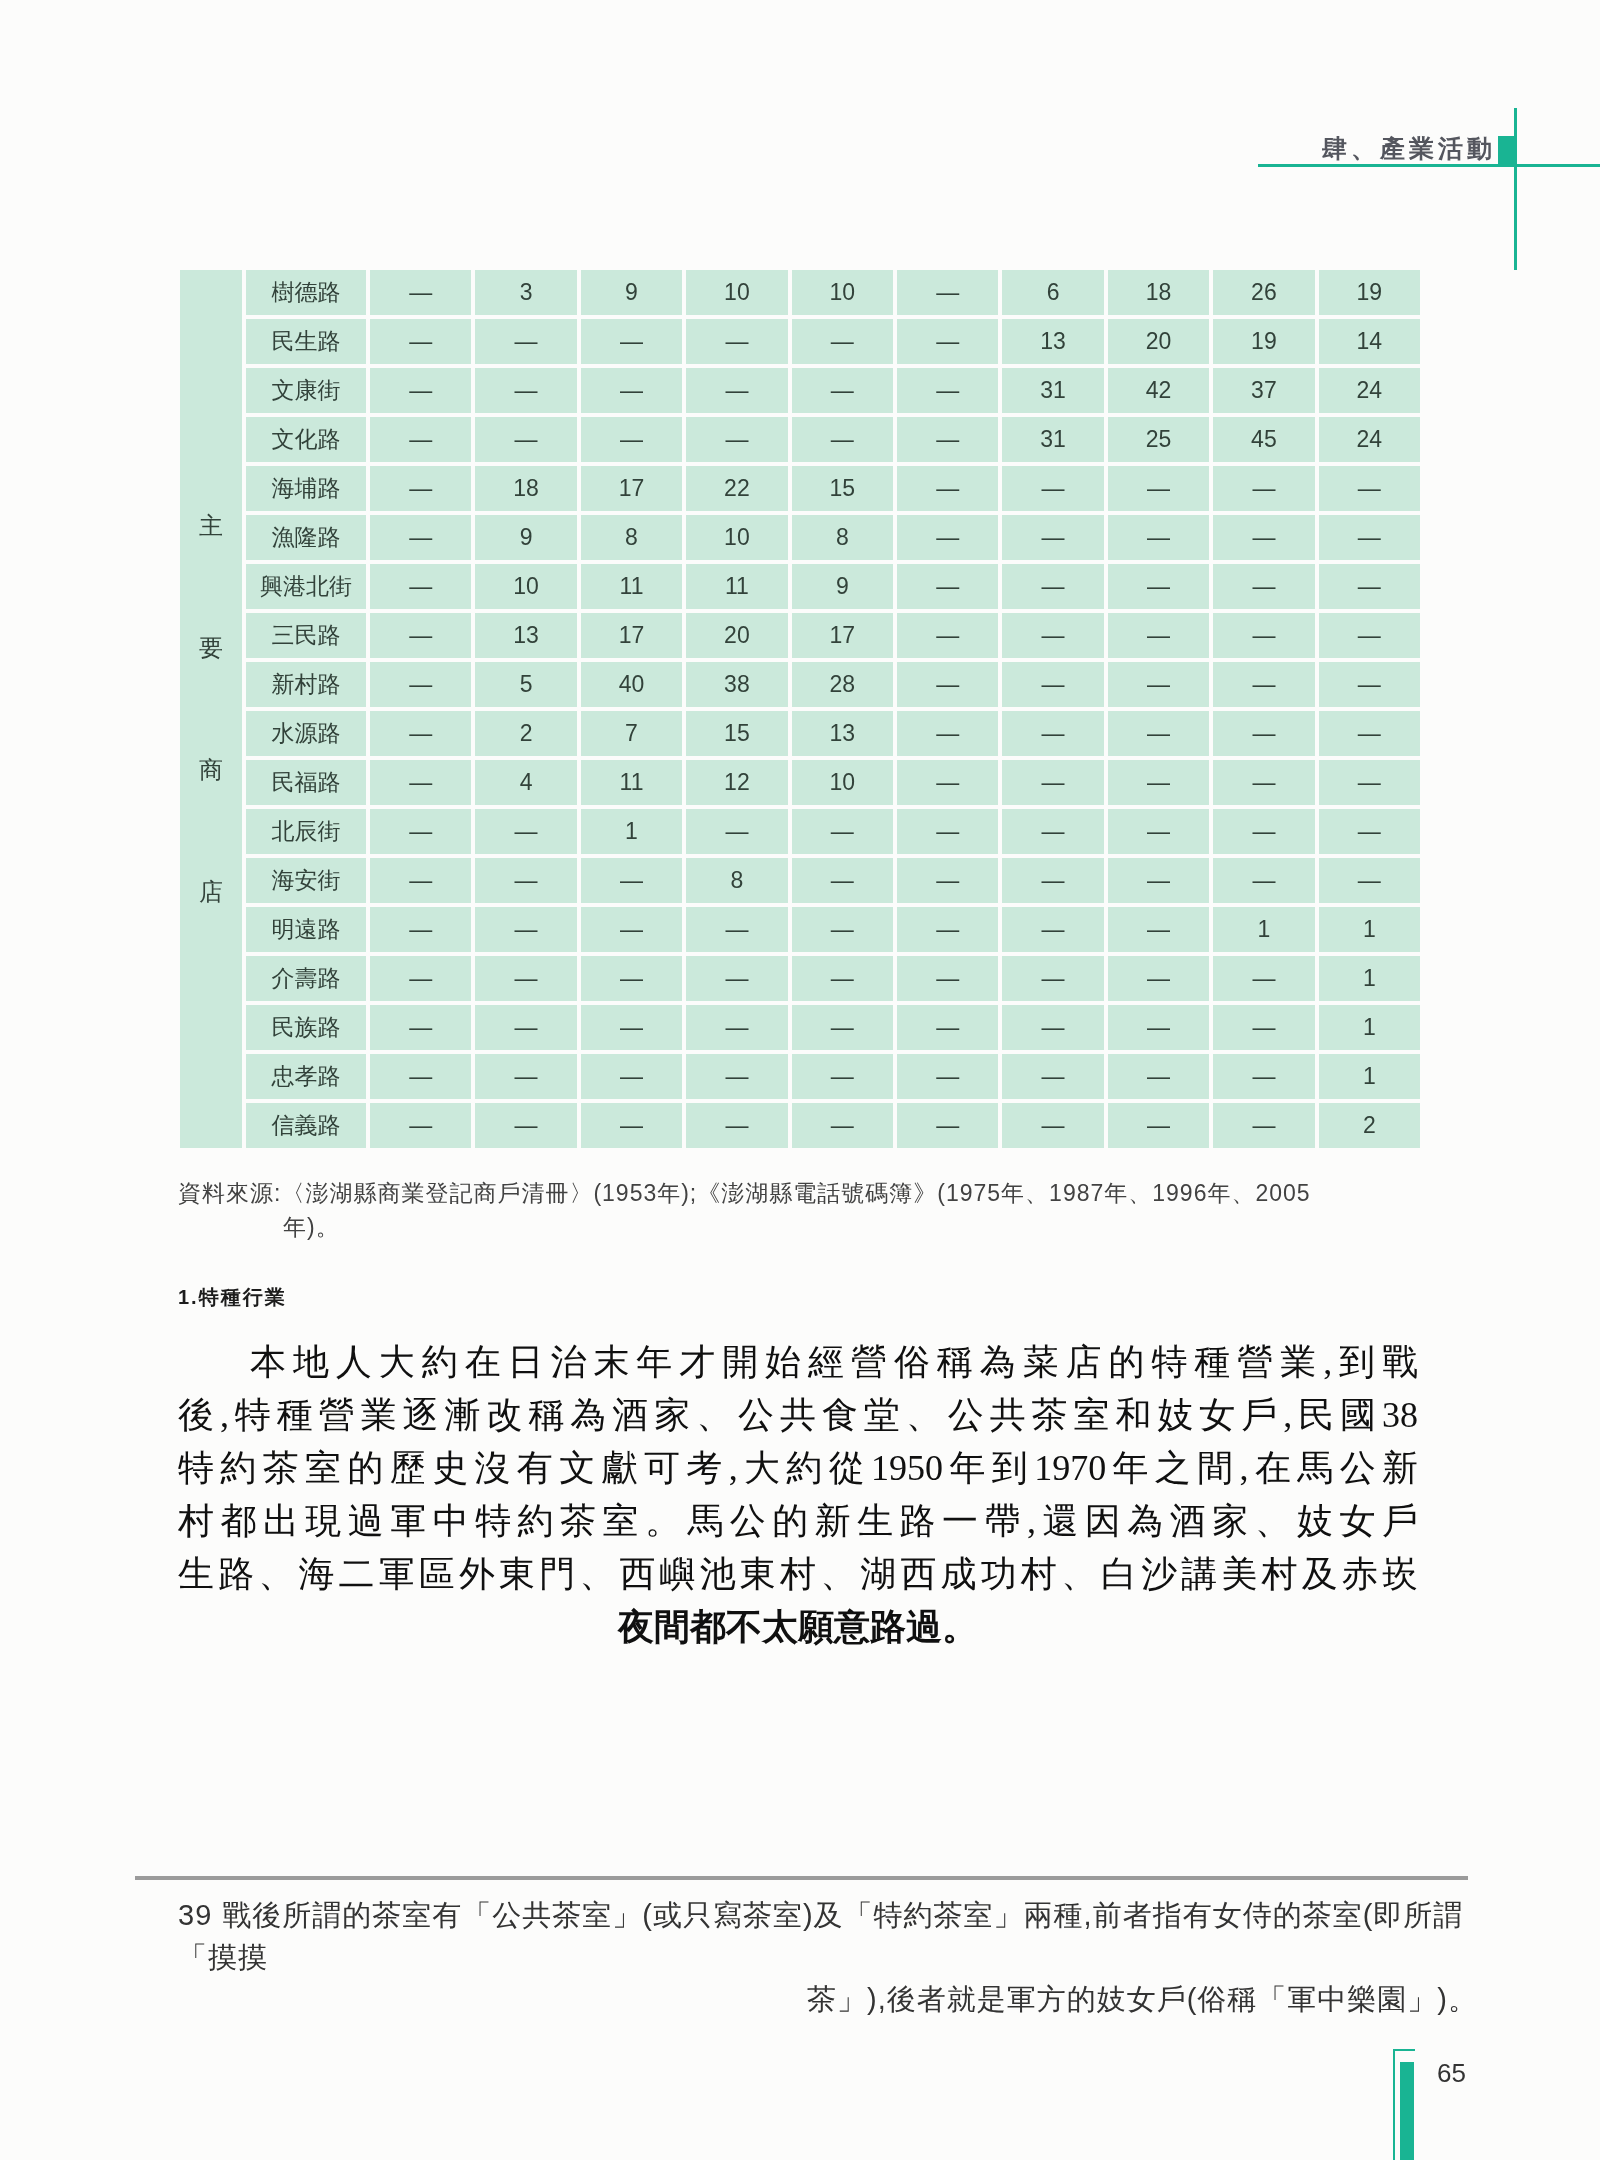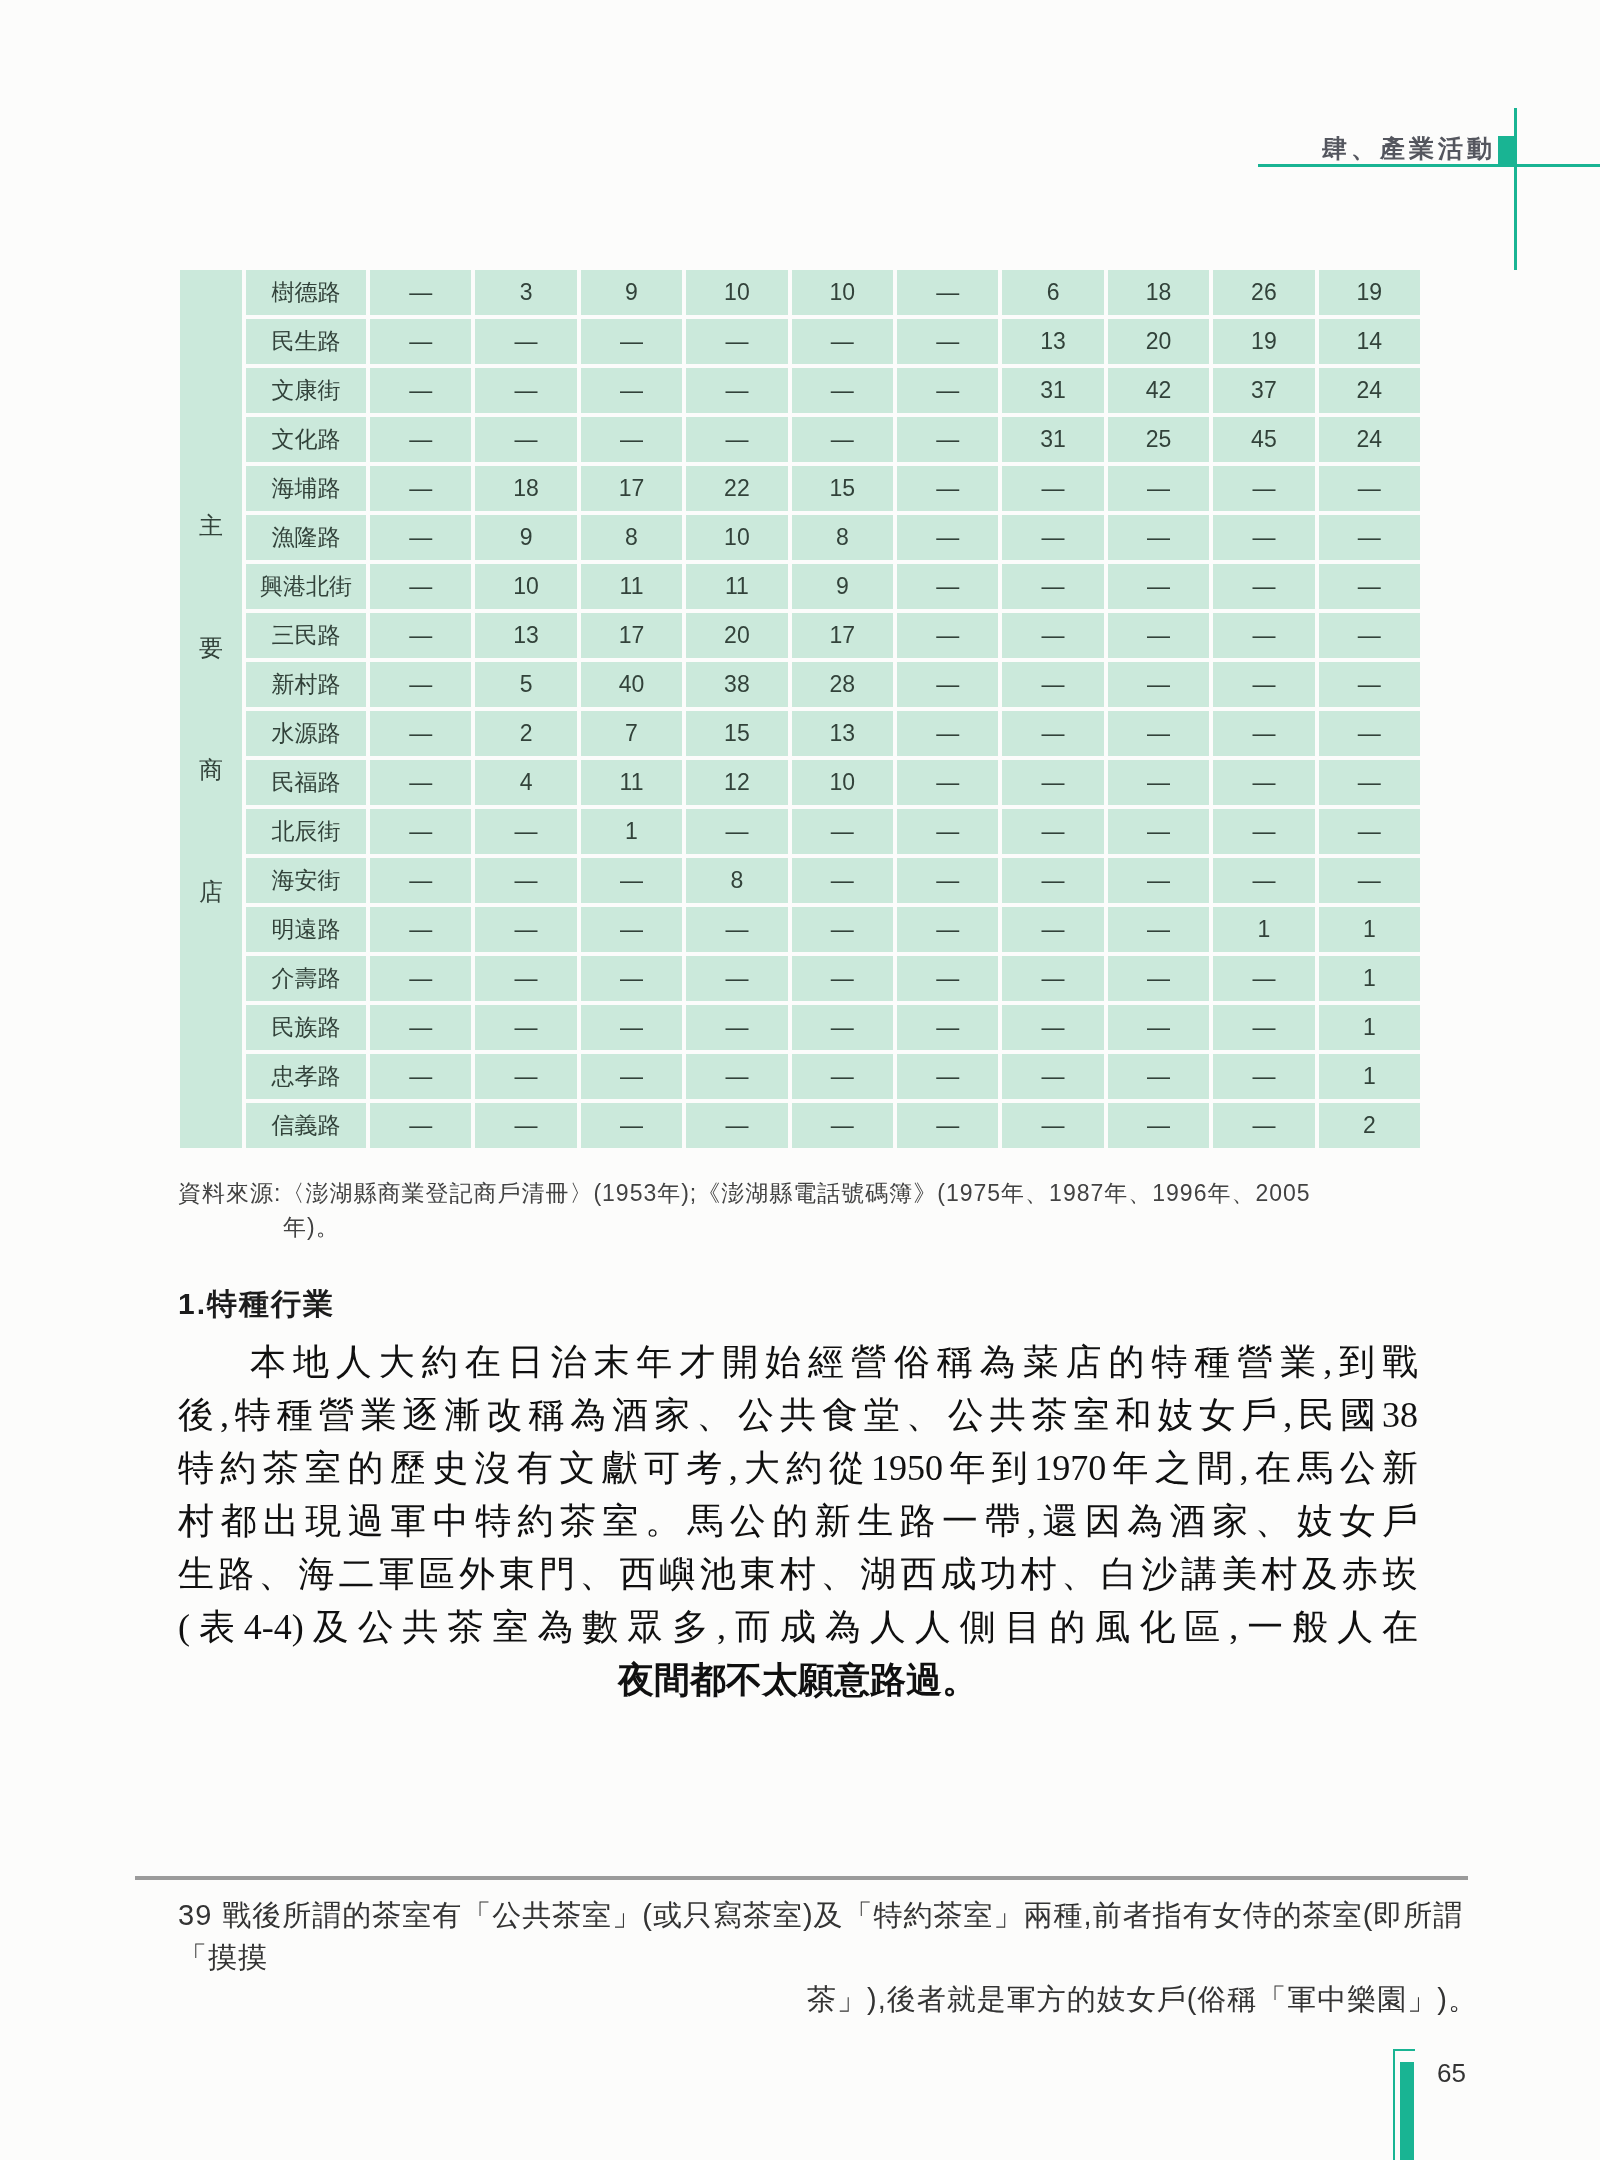--- a/index.html
+++ b/index.html
@@ -22,21 +22,21 @@
   .vhead{background:var(--cellbg);grid-column:1;grid-row:1 / span 18;
         display:flex;flex-direction:column;align-items:center;justify-content:center;gap:90px;
         font-size:24px;color:#32423a;}
 
   
   .source-note{position:absolute;left:178px;top:1176px;width:1300px;
         font-size:23px;line-height:34px;color:#424242;letter-spacing:1px;}
   .source-note .l2{padding-left:105px;}
 
   
-  .section-heading{position:absolute;left:178px;top:1284px;font-size:30px;font-weight:700;
+  .section-heading{position:absolute;left:178px;top:1284px;font-size:20px;font-weight:700;
         color:#1c1c1c;letter-spacing:2px;}
   .body-par{position:absolute;left:178px;top:1336px;width:1240px;
         font-family:"Liberation Serif","DejaVu Serif",serif;
         font-size:36px;line-height:53px;color:#101010;}
   .bline{height:53px;text-align:justify;text-align-last:justify;text-justify:inter-character;white-space:nowrap;}
   .bline.indent{padding-left:72px;}
   .bline.last{text-align:center;text-align-last:auto;font-weight:bold;}
   .bline sup{font-size:22px;line-height:0;}
 
   
@@ -293,21 +293,20 @@
   </div>
 
   <div class="section-heading">1.特種行業</div>
 
   <div class="body-par">
     <div class="bline indent">本地人大約在日治末年才開始經營俗稱為菜店的特種營業,到戰</div>
     <div class="bline">後,特種營業逐漸改稱為酒家、公共食堂、公共茶室和妓女戶,民國38</div>
     <div class="bline">特約茶室的歷史沒有文獻可考,大約從1950年到1970年之間,在馬公新</div>
     <div class="bline">村都出現過軍中特約茶室。馬公的新生路一帶,還因為酒家、妓女戶</div>
     <div class="bline">生路、海二軍區外東門、西嶼池東村、湖西成功村、白沙講美村及赤崁</div>
-    <div class="bline">(表4-4)及公共茶室為數眾多,而成為人人側目的風化區,一般人在</div>
     <div class="bline last">夜間都不太願意路過。</div>
   </div>
 
   <div class="fn-rule"></div>
   <div class="footnote">
     <div class="fl1"><span class="fn-marker">39</span><span>戰後所謂的茶室有「公共茶室」(或只寫茶室)及「特約茶室」兩種,前者指有女侍的茶室(即所謂「摸摸</span></div>
     <div class="fl2">茶」),後者就是軍方的妓女戶(俗稱「軍中樂園」)。</div>
   </div>
 
   <div class="corner-vline"></div>

